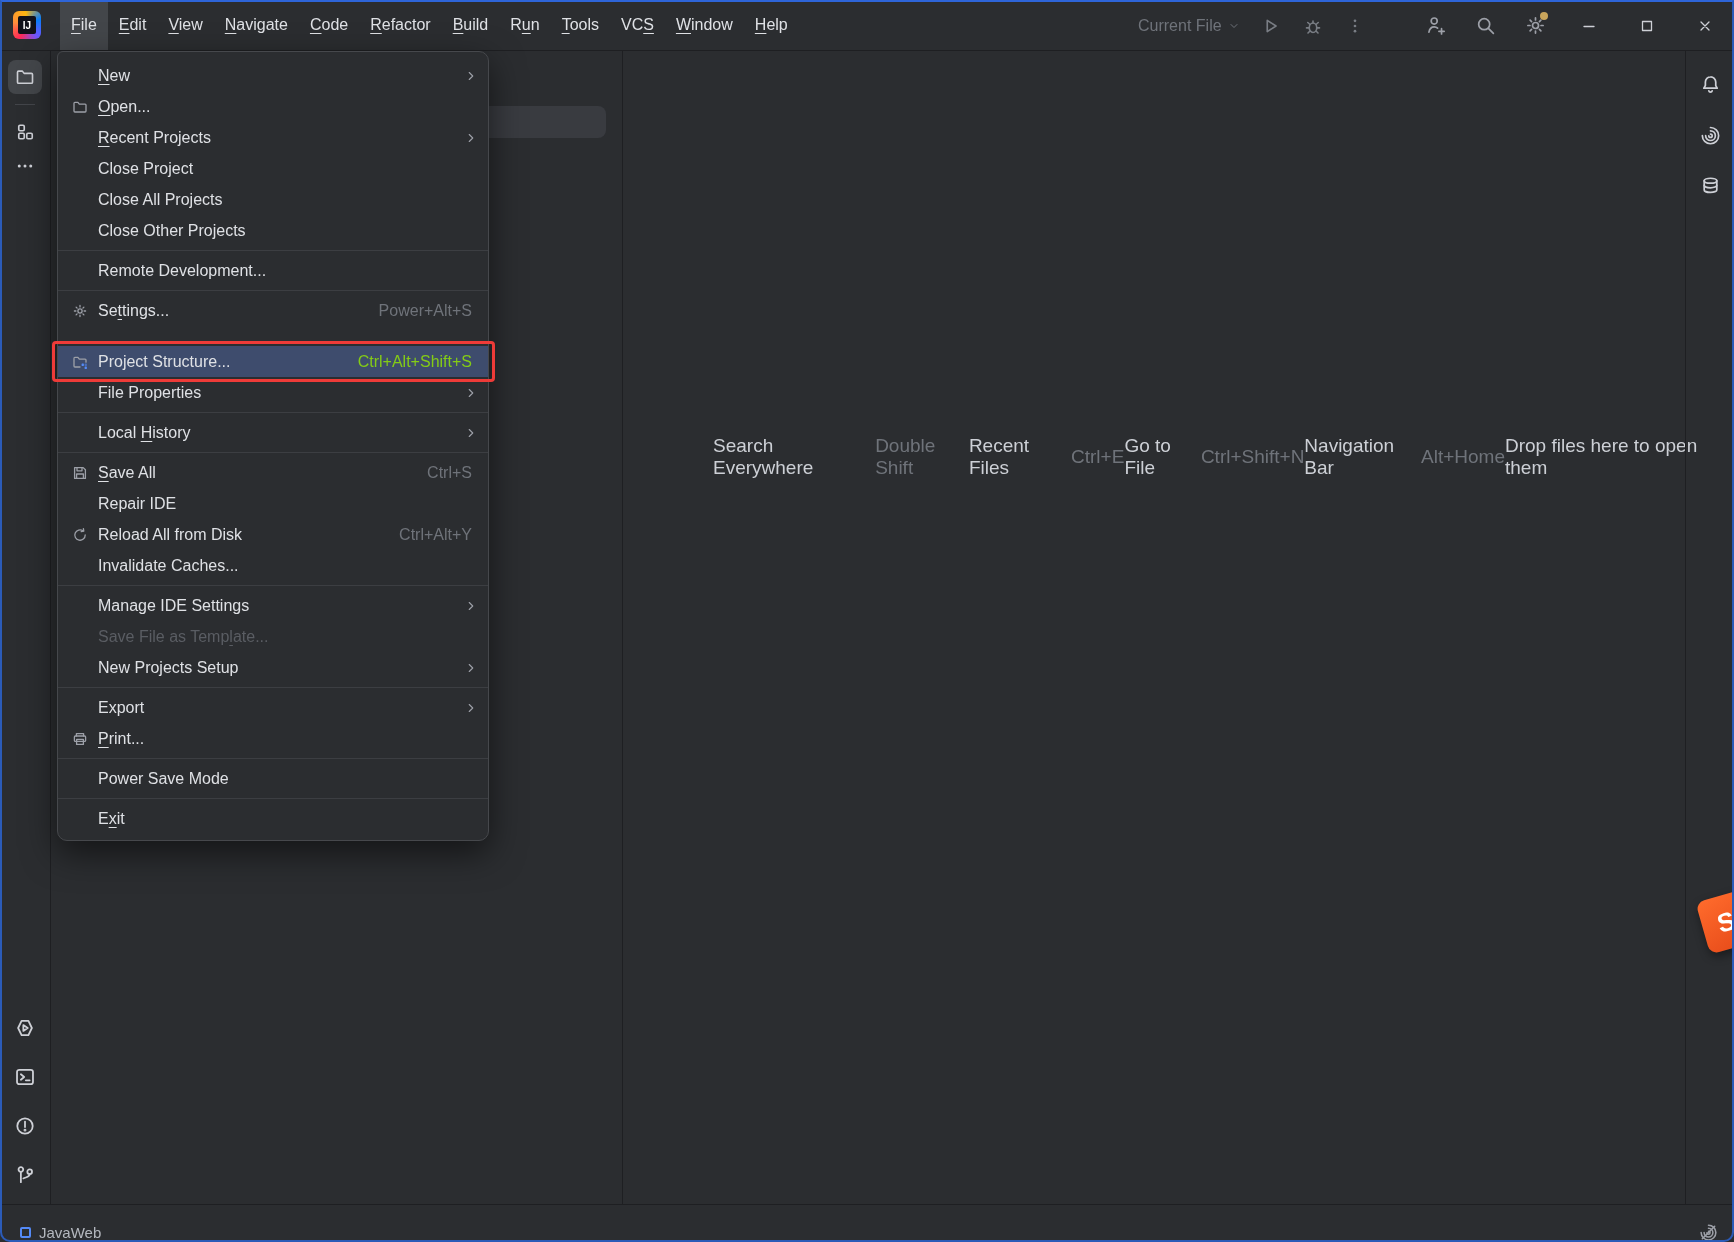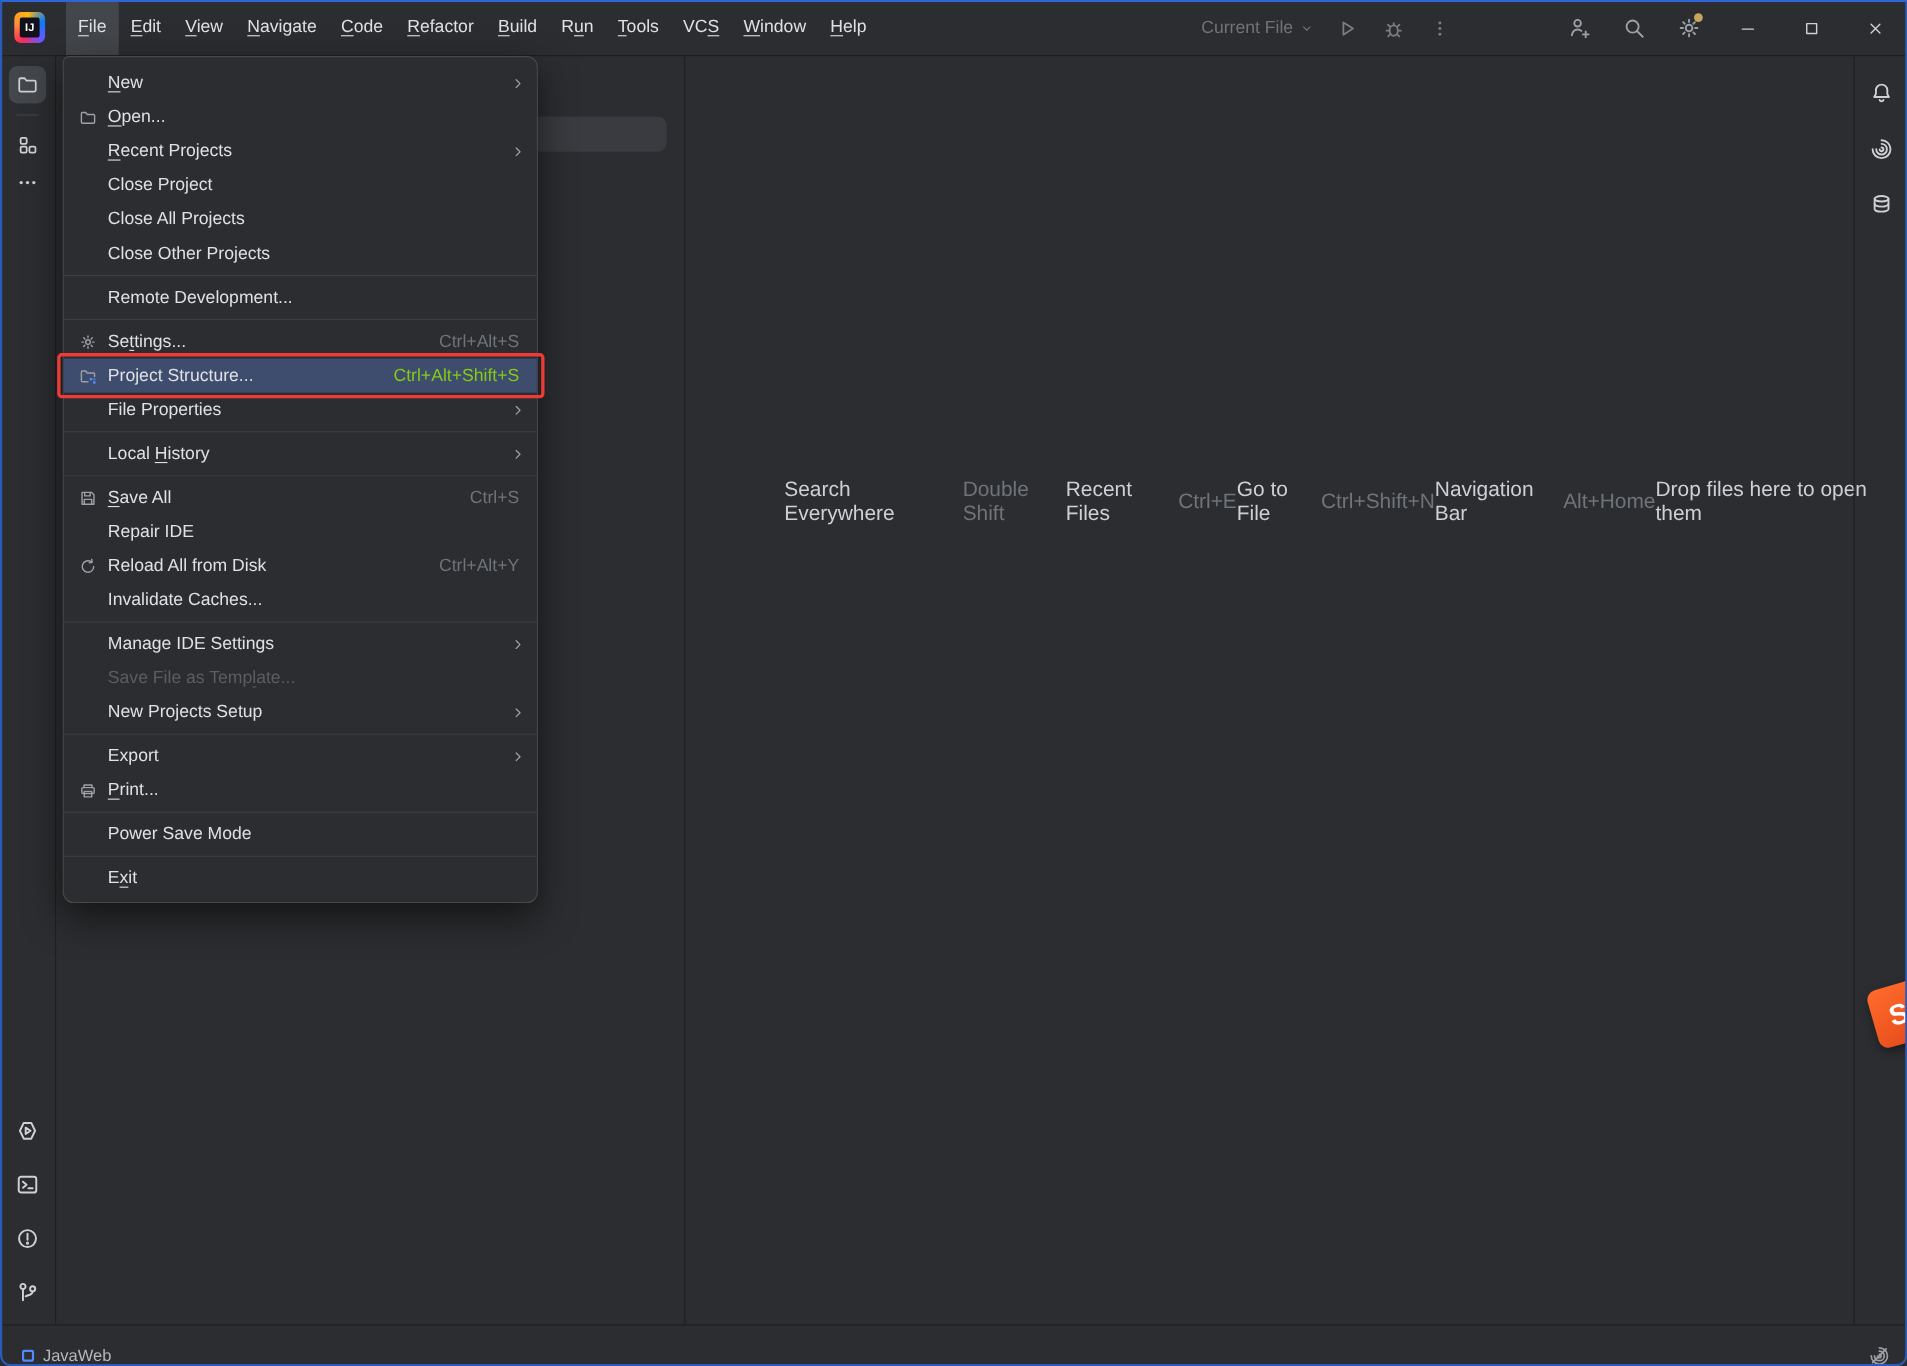--- a/index.html
+++ b/index.html
@@ -31,21 +31,21 @@
     position:relative;}
   .app-logo::after{content:"";position:absolute;inset:5px;background:#10111a;border-radius:2px;}
   .app-logo::before{content:"IJ";position:absolute;inset:0;z-index:1;color:#fff;font-size:10px;font-weight:bold;
     display:flex;align-items:center;justify-content:center;}
   .menus{display:flex;align-items:stretch;margin-left:8px;}
   .menu-btn{display:flex;align-items:center;padding:0 11px;font-size:16px;color:var(--text);cursor:default;}
   .menu-btn.active{background:var(--active-item-bg);}
   .mn{text-decoration:underline;text-underline-offset:3px;}
 
   .tb-center{position:absolute;left:1092px;top:0;height:51px;display:flex;align-items:center;gap:20px;color:var(--text-shortcut);}
-  .runwidget{display:flex;align-items:center;gap:6px;font-size:16px;}
+  .runwidget{display:flex;align-items:center;gap:6px;font-size:16px;margin-left:46px;}
   .tb-ic{width:22px;height:22px;display:flex;align-items:center;justify-content:center;color:#797D84;}
   .tb-right{position:absolute;right:0;top:0;height:51px;display:flex;align-items:center;z-index:5;}
   .tb-act{width:50px;height:51px;display:flex;align-items:center;justify-content:center;color:#9DA0A8;position:relative;}
   .gear-dot::after{content:"";position:absolute;top:12px;right:12px;width:8px;height:8px;border-radius:50%;background:var(--gold-dot);}
   .win-btn{width:58px;height:51px;display:flex;align-items:center;justify-content:center;color:#CED0D6;}
 
   
   .left-rail{position:absolute;left:0;top:51px;width:51px;height:1153px;border-right:1px solid var(--line);
     display:flex;flex-direction:column;align-items:center;z-index:4;}
   .rail-btn{width:34px;height:34px;border-radius:8px;display:flex;align-items:center;justify-content:center;color:#CED0D6;}
@@ -68,21 +68,21 @@
 
   
   .popup{position:absolute;left:57px;top:51px;width:432px;background:var(--bg);
     border:1px solid var(--popup-border);border-radius:0 0 10px 10px;border-top-left-radius:6px;border-top-right-radius:10px;
     box-shadow:0 12px 34px rgba(0,0,0,.55);padding:8px 0 6px 0;z-index:30;}
   .mi{height:31px;display:flex;align-items:center;padding:0 10px 0 14px;font-size:16px;position:relative;}
   .mi-icon{width:26px;display:flex;align-items:center;color:#9DA0A8;flex:none;}
   .mi-label{white-space:pre;}
   .mi-sc{margin-left:auto;color:var(--text-shortcut);padding-right:6px;}
   .mi-arrow{margin-left:auto;color:#9DA0A8;width:16px;display:flex;justify-content:flex-end;}
-  .mi.selected{background:var(--selection);}
+  .mi.selected{background:var(--selection);margin-top:20px;}
   .mi.disabled .mi-label{color:var(--text-disabled);}
   .sep{height:1px;background:var(--sep);margin:4px 0;}
   .red-ring{position:absolute;left:-6px;right:-7px;top:-5px;bottom:-5px;border:3px solid var(--alert-red);
     border-radius:4px;pointer-events:none;z-index:6;}
 
   
   .statusbar{position:absolute;left:0;top:1204px;width:1734px;height:38px;border-top:1px solid var(--line);
     display:flex;align-items:center;padding:17px 16px 0 20px;font-size:15px;color:#B4B8BF;z-index:20;background:var(--bg);}
   .proj-chip{display:flex;align-items:center;gap:8px;}
   .proj-sq{width:11px;height:11px;border:2px solid #548AF7;border-radius:2px;}
@@ -374,21 +374,21 @@
     </div>
   <div class="sep"></div>
   <div class="mi">
       <span class="mi-icon">
         <svg width="16" height="16" viewBox="0 0 16 16" class="stroke-ic">
           <circle cx="8" cy="8" r="2.1"></circle>
           <path d="M8 2.4v1.5M8 12.1v1.5M2.4 8h1.5M12.1 8h1.5M4.1 4.1l1 1M10.9 10.9l1 1M11.9 4.1l-1 1M5.1 10.9l-1 1"></path>
         </svg>
       </span>
       <span class="mi-label"><span>Se</span><span class="mn">t</span><span>tings...</span></span>
-      <span class="mi-sc">Ctrl+Alt+S</span>
+      <span class="mi-sc">Power+Alt+S</span>
     </div>
   <div class="mi selected">
     <span class="red-ring"></span>
     <span class="mi-icon">
         <svg width="16" height="16" viewBox="0 0 16 16">
           <path class="stroke-ic" d="M2 4.2c0-.5.4-.9.9-.9h3l1.4 1.8h5.8c.5 0 .9.4.9.9v2.2M2 5v7.1c0 .5.4.9.9.9H8"></path>
           <g fill="#548AF7">
             <rect x="9.6" y="9.6" width="2.3" height="2.3" rx=".4"></rect>
             <rect x="12.6" y="12.6" width="2.3" height="2.3" rx=".4"></rect>
             <rect x="12.6" y="9.6" width="2.3" height="2.3" rx=".4" opacity=".55"></rect>

